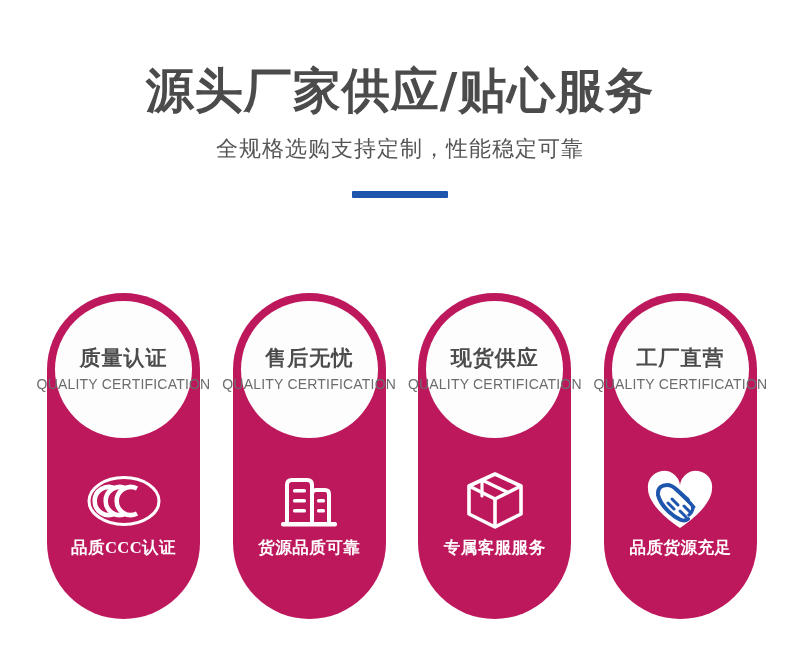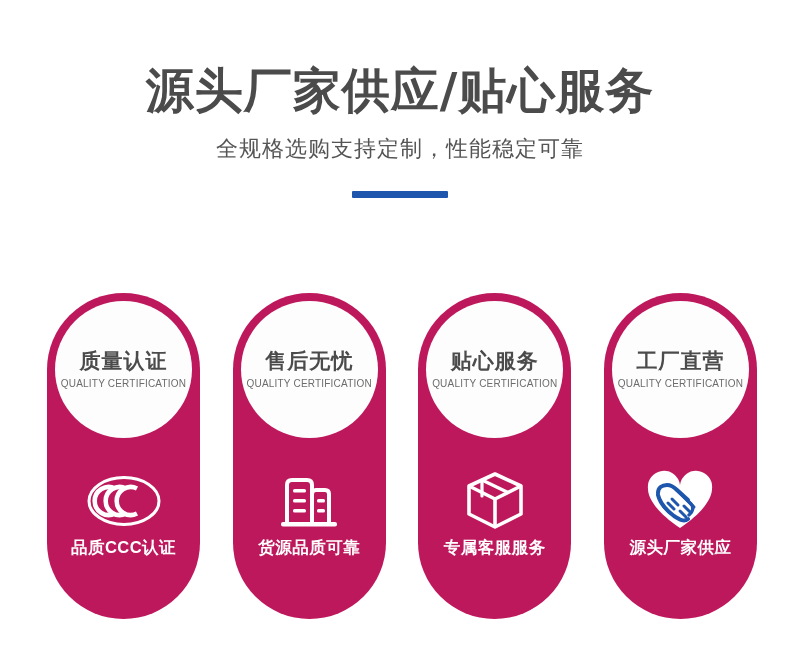--- a/index.html
+++ b/index.html
@@ -98,21 +98,21 @@
   .card-title {
     font-size: 21px;
     font-weight: bold;
     letter-spacing: 1px;
     color: #4b4b4b;
     line-height: 1.1;
     font-family: "DejaVu Sans", "Liberation Sans", sans-serif;
   }
   .card-subtitle {
     margin-top: 5px;
-    font-size: 10px;
+    font-size: 14px;
     letter-spacing: 0.2px;
     color: #6c6c6c;
     white-space: nowrap;
     font-family: "Liberation Sans", sans-serif;
   }
 
   .card-icon {
     position: absolute;
     top: 172px;
     left: 0;
@@ -129,21 +129,21 @@
   .card-caption {
     position: absolute;
     top: 244px;
     left: 0;
     width: 153px;
     text-align: center;
     font-size: 16.5px;
     font-weight: bold;
     letter-spacing: 0.5px;
     color: #ffffff;
-    font-family: Liberation Sans, sans-serif;
+    font-family: Liberation Serif, serif;
   }
 </style>
 </head>
 <body>
 
 <div class="page">
 
   <div class="header">
     <h1 class="main-title">源头厂家供应/贴心服务</h1>
     <p class="sub-title">全规格选购支持定制，性能稳定可靠</p>
@@ -188,21 +188,21 @@
 
           <rect x="40" y="27" width="8" height="3.4" rx="1.5" fill="#ffffff"></rect>
           <rect x="40" y="37" width="8" height="3.4" rx="1.5" fill="#ffffff"></rect>
         </svg>
       </div>
       <div class="card-caption">货源品质可靠</div>
     </div>
 
     <div class="card">
       <div class="card-circle">
-        <div class="card-title">贴心服务</div>
+        <div class="card-title">现货供应</div>
         <div class="card-subtitle">QUALITY CERTIFICATION</div>
       </div>
       <div class="card-icon">
         <svg width="64" height="62" viewBox="0 0 64 62">
 
           <path d="M32 4 L58 16 L58 44 L32 57 L6 44 L6 16 Z" fill="none" stroke="#ffffff" stroke-width="3.6" stroke-linejoin="round"></path>
 
           <path d="M6 16 L32 29 L58 16" fill="none" stroke="#ffffff" stroke-width="3.6" stroke-linejoin="round"></path>
           <path d="M32 29 L32 57" fill="none" stroke="#ffffff" stroke-width="3.6"></path>
 
@@ -233,17 +233,17 @@
           <path d="M24 34 L30 40" fill="none" stroke="#1e56ad" stroke-width="3" stroke-linecap="round"></path>
           <path d="M28 30 L34 36" fill="none" stroke="#1e56ad" stroke-width="3" stroke-linecap="round"></path>
 
           <path d="M44 32 L50 38" fill="none" stroke="#1e56ad" stroke-width="3" stroke-linecap="round"></path>
           <path d="M40 37 L46 43" fill="none" stroke="#1e56ad" stroke-width="3" stroke-linecap="round"></path>
           <path d="M36 42 L42 48" fill="none" stroke="#1e56ad" stroke-width="3" stroke-linecap="round"></path>
 
           <path d="M33 21 L47 35 C50 38 49 43 45 46" fill="none" stroke="#1e56ad" stroke-width="3.4" stroke-linecap="round" stroke-linejoin="round"></path>
         </svg>
       </div>
-      <div class="card-caption">源头厂家供应</div>
+      <div class="card-caption">品质货源充足</div>
     </div>
 
   </div>
 </div>
 
 </body></html>

